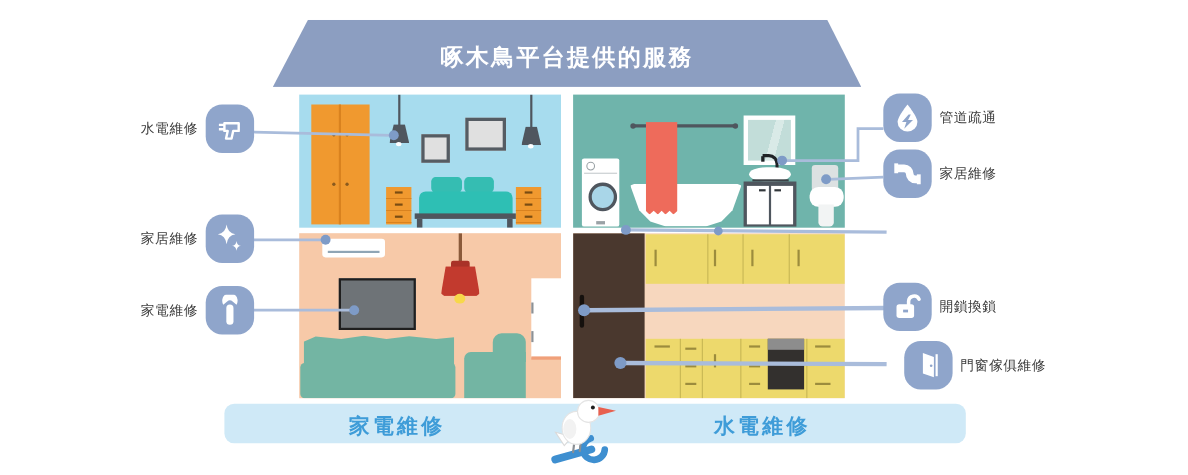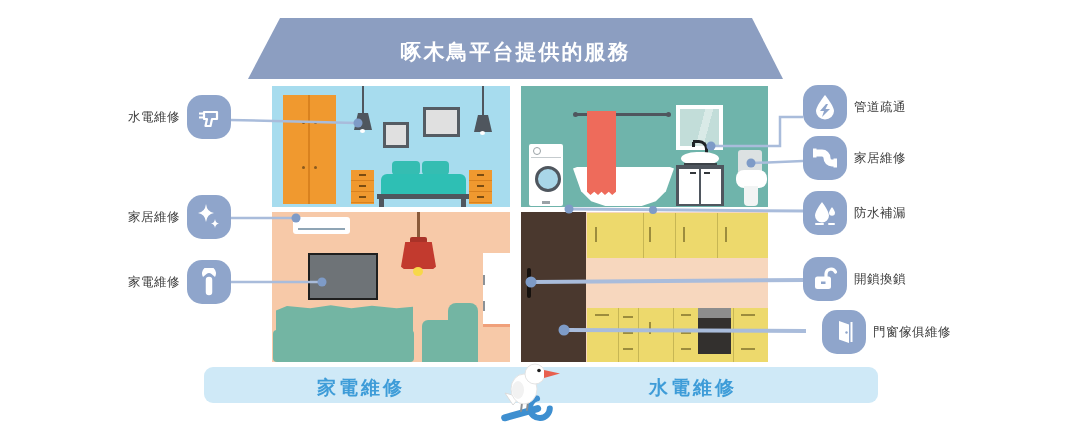--- a/index.html
+++ b/index.html
@@ -226,31 +226,20 @@
   <div class="svc" style="left:803px;top:136px;">
     <span class="svc-icon">
       <svg width="28" height="28" viewBox="0 0 28 28" fill="none">
         <path d="M4,9 h7 a5,5 0 0 1 5,5 a5,5 0 0 0 5,5 h3" stroke="#fff" stroke-width="7"></path>
         <rect x="2" y="4.5" width="3.5" height="9" fill="#fff"></rect>
         <rect x="22.5" y="14.5" width="3.5" height="9" fill="#fff"></rect>
       </svg>
     </span>
     <span class="svc-label">家居維修</span>
   </div>
-  <div class="svc" style="left:803px;top:191px;">
-    <span class="svc-icon">
-      <svg width="28" height="28" viewBox="0 0 28 28" fill="#fff">
-        <path d="M11,3 C11,3 4,12 4,16.5 a7,7 0 0 0 14,0 C18,12 11,3 11,3 Z"></path>
-        <path d="M21,8 C21,8 18,12 18,13.8 a3,3 0 0 0 6,0 C24,12 21,8 21,8 Z"></path>
-        <rect x="4" y="24" width="9" height="2" rx="1"></rect>
-        <rect x="17" y="24" width="7" height="2" rx="1"></rect>
-      </svg>
-    </span>
-    <span class="svc-label">防水補漏</span>
-  </div>
   <div class="svc" style="left:803px;top:257px;">
     <span class="svc-icon">
       <svg width="28" height="28" viewBox="0 0 28 28">
         <path d="M15,12 v-3 a5,5 0 0 1 9.5,-2" stroke="#fff" stroke-width="3.2" fill="none" stroke-linecap="round"></path>
         <rect x="4" y="11.5" width="16" height="12.5" rx="2.5" fill="#fff"></rect>
         <rect x="10" y="16.5" width="4.5" height="2.5" fill="#8FA5CB"></rect>
       </svg>
     </span>
     <span class="svc-label">開鎖換鎖</span>
   </div>

